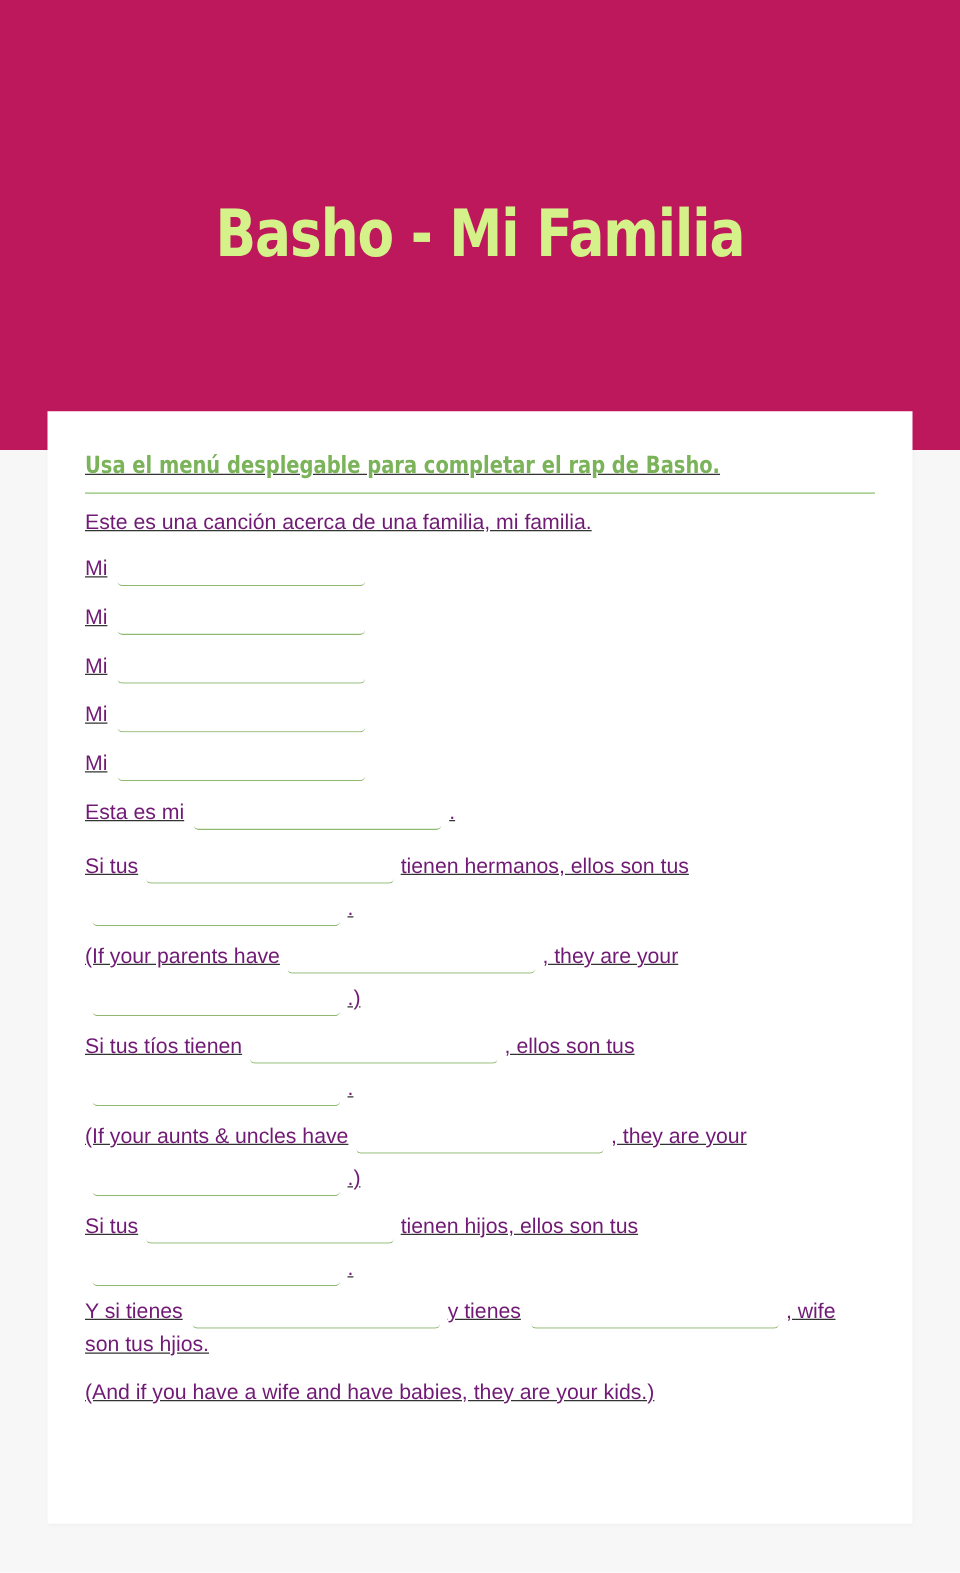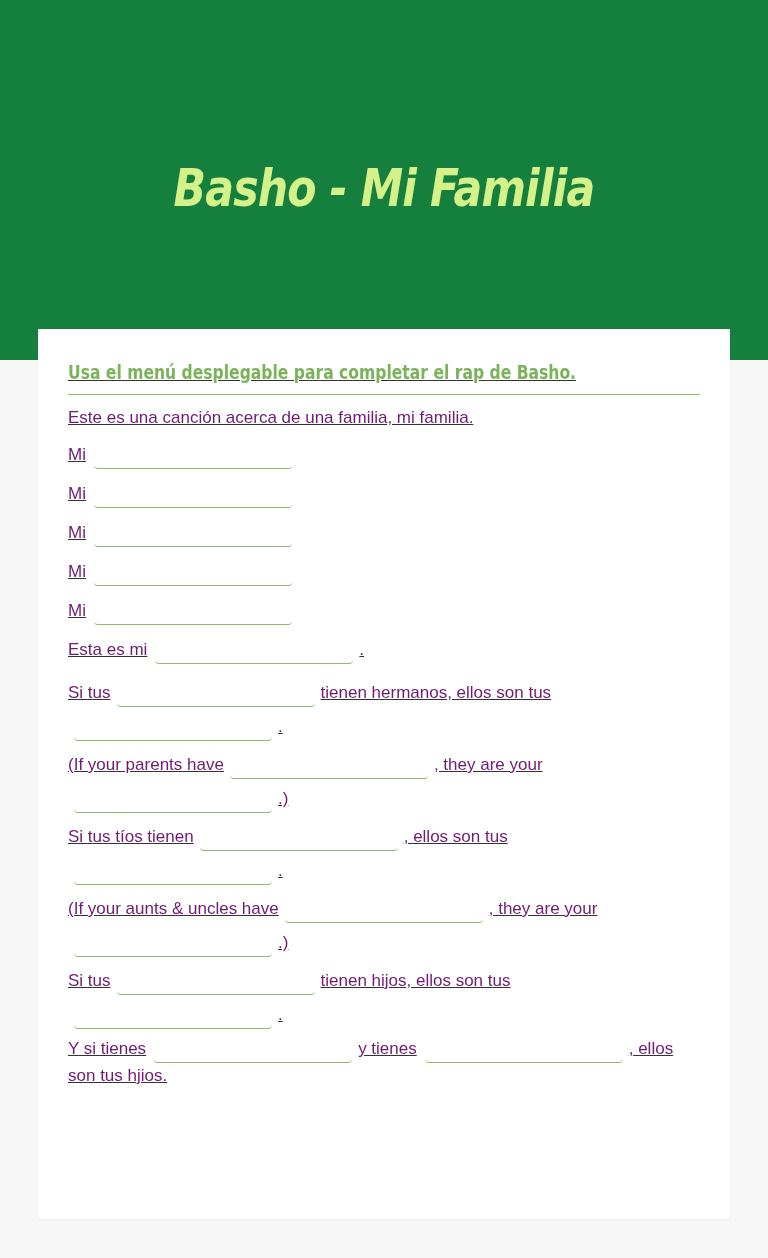--- a/index.html
+++ b/index.html
@@ -9,22 +9,21 @@
     background: #f7f7f7;
     font-family: "Liberation Sans", sans-serif;
     color: #333333;
     position: relative;
     overflow: hidden;
   }
   .hero {
     position: absolute;
     left: 0; top: 0;
     width: 768px; height: 360px;
-    background: #15803d;
-    font-style: italic;
+    background: #be185d;
   }
   .hero-title {
     position: absolute;
     left: 0; right: 0;
     top: 152px;
     text-align: center;
     font-family: "DejaVu Sans", sans-serif;
     font-weight: bold;
     font-size: 52px;
     letter-spacing: -1px;
@@ -109,16 +108,17 @@
 
     <p class="line wrap-line"><span>(If your parents have</span><span class="blank"></span><span>, they are your</span><br><span class="blank lead"></span><span>.)</span></p>
 
     <p class="line wrap-line"><span>Si tus tíos tienen</span><span class="blank"></span><span>, ellos son tus</span><br><span class="blank lead"></span><span>.</span></p>
 
     <p class="line wrap-line"><span>(If your aunts &amp; uncles have</span><span class="blank"></span><span>, they are your</span><br><span class="blank lead"></span><span>.)</span></p>
 
     <p class="line wrap-line"><span>Si tus</span><span class="blank"></span><span>tienen hijos, ellos son tus</span><br><span class="blank lead"></span><span>.</span></p>
 
 
-    <p class="line"><span>Y si tienes</span><span class="blank"></span><span>y tienes</span><span class="blank"></span><span>, ellos</span><br><span>son tus hjios.</span></p>
+    <p class="line"><span>Y si tienes</span><span class="blank"></span><span>y tienes</span><span class="blank"></span><span>, wife</span><br><span>son tus hjios.</span></p>
 
+    <p class="line">(And if you have a wife and have babies, they are your kids.)</p>
   </div>
 </div>
 
 </body></html>

